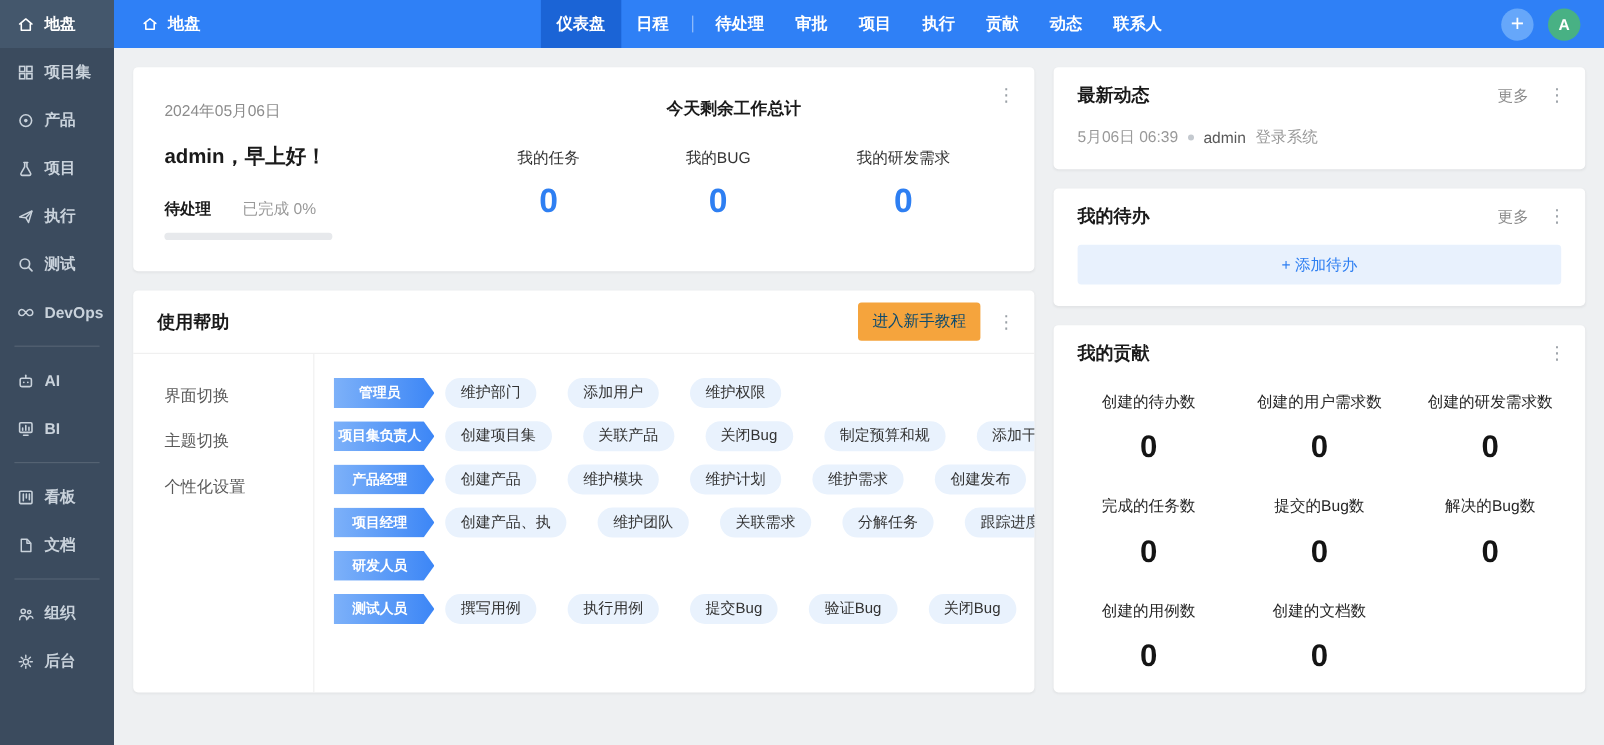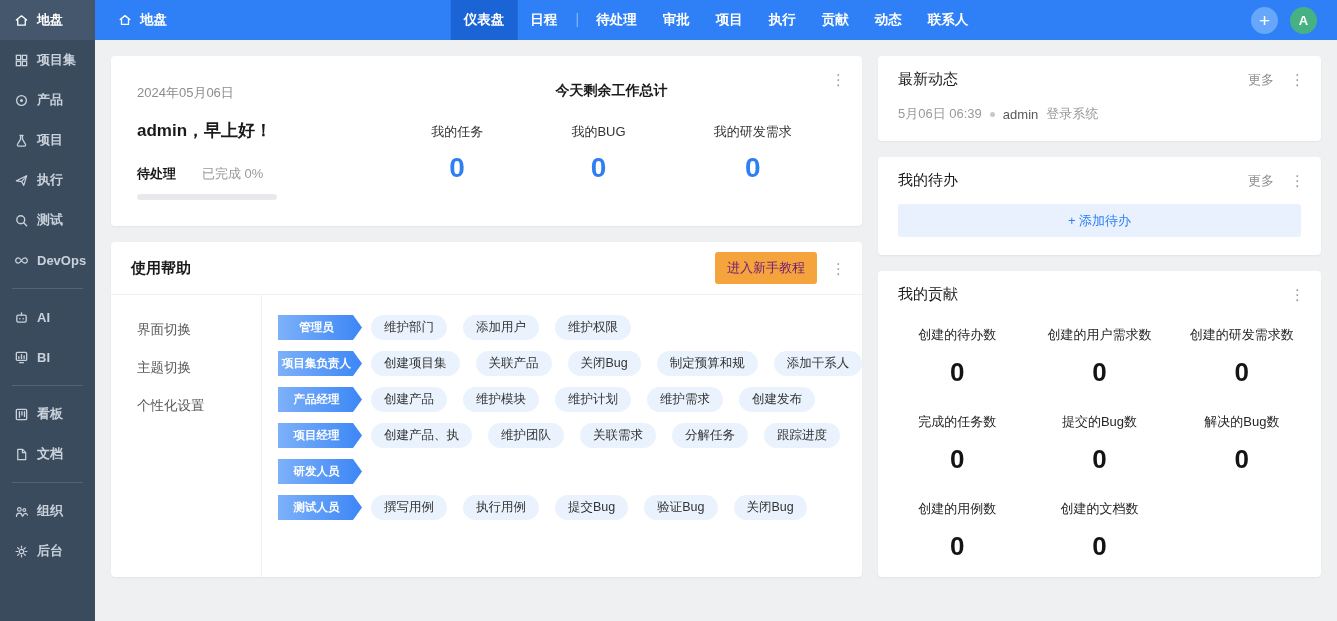--- a/index.html
+++ b/index.html
@@ -55,42 +55,42 @@
   .summary-title{text-align:center;font-weight:700;font-size:14px;}
   .stats{display:flex;justify-content:space-around;margin-top:23px;}
   .stat{text-align:center;}
   .stat-label{font-size:13px;color:#333;}
   .stat-value{margin-top:11px;font-size:28px;font-weight:700;color:#2e7ff2;cursor:pointer;}
 
   
   .help{flex:1;min-height:0;display:flex;flex-direction:column;}
   .help-header{display:flex;align-items:center;padding:10px 12px 10px 20px;border-bottom:1px solid #f0f0f0;flex:none;justify-content:center;}
   .help-title{font-size:15px;font-weight:700;flex:1;}
-  .tutorial-btn{background:#f5a43d;color:#701a75;border:none;border-radius:3px;font-size:13px;padding:7px 12px;
+  .tutorial-btn{background:#f5a43d;color:#0c4a6e;border:none;border-radius:3px;font-size:13px;padding:7px 12px;
                 cursor:pointer;margin-right:10px;font-family:inherit;}
   .help-body{flex:1;min-height:0;display:flex;}
   .help-tabs{width:150px;flex:none;border-right:1px solid #f0f0f0;padding-top:16px;}
   .help-tab{height:38px;display:flex;align-items:center;padding-left:26px;font-size:13.5px;color:#595959;
             cursor:pointer;position:relative;}
   .help-tab.active{color:#2e7ff2;}
   .help-tab.active::before{content:"";position:absolute;left:0;top:9px;bottom:9px;width:3px;background:#2e7ff2;}
   .flow{flex:1;padding:20px 16px;overflow:hidden;}
   .flow-row{display:flex;align-items:center;margin-bottom:11px;}
   .role-tag{width:84px;height:25px;flex:none;color:#fff;font-size:11.5px;font-weight:600;display:flex;
             align-items:center;justify-content:center;padding-right:7px;box-sizing:border-box;
             background:linear-gradient(90deg,#7db1f9,#3c86f6);
             clip-path:polygon(0 0,calc(100% - 9px) 0,100% 50%,calc(100% - 9px) 100%,0 100%);
             white-space:nowrap;}
-  .steps{display:flex;gap:16px;margin-left:9px;}
+  .steps{display:flex;gap:26px;margin-left:9px;}
   .step-chip{height:25px;display:flex;align-items:center;padding:0 13px;background:#e9f2fd;border-radius:13px;
              font-size:12.5px;color:#333;white-space:nowrap;overflow:hidden;}
 
   
   .card-header{display:flex;align-items:center;padding:14px 12px 10px 20px;}
-  .card-title{font-size:15px;font-weight:400;flex:1;}
+  .card-title{font-size:15px;font-weight:700;flex:1;}
   .more{color:#8c8c8c;font-size:13px;margin-right:12px;cursor:pointer;}
 
   .dyn-entry{padding:6px 20px 18px;display:flex;align-items:center;gap:8px;font-size:13px;}
   .dyn-time{color:#999;}
   .dyn-dot{width:5px;height:5px;border-radius:50%;background:#c4c9cf;flex:none;}
   .dyn-user{color:#595959;}
   .dyn-action{color:#999;}
 
   .todo-body{padding:4px 20px 18px;}
   .add-todo{width:100%;height:33px;border:none;background:#e8f1fd;color:#2e7ff2;font-size:13px;

